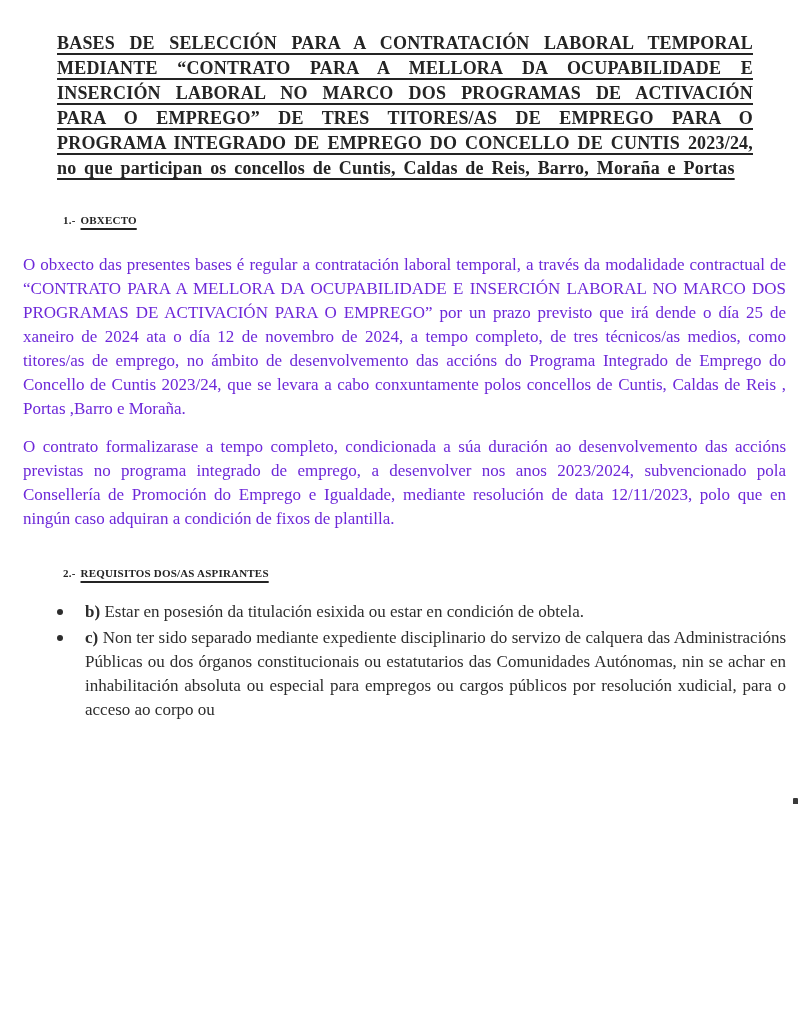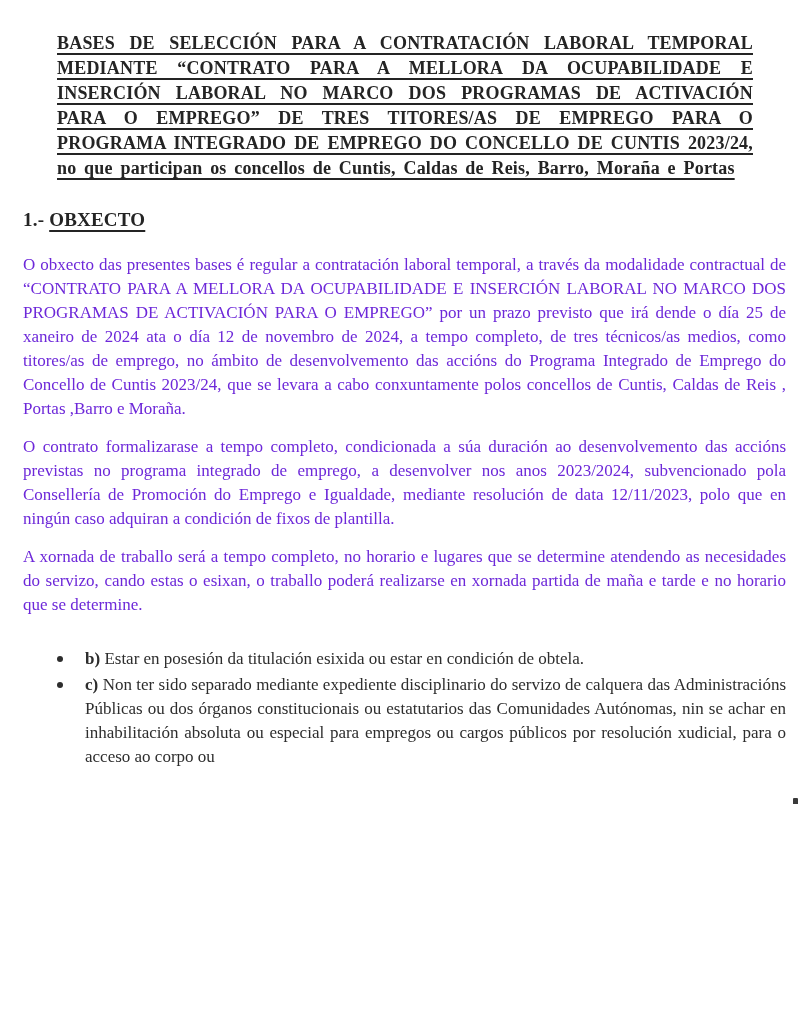--- a/index.html
+++ b/index.html
@@ -24,25 +24,26 @@
     font-weight: bold;
     color: #242424;
     text-align: justify;
     text-decoration: underline;
     text-decoration-thickness: 2px;
     text-underline-offset: 4px;
     letter-spacing: 0.2px;
     word-spacing: 3px;
   }
   .sec-heading {
-    font-size: 19px;
+    font-size: 11px;
     line-height: 24px;
     font-weight: bold;
     color: #242424;
     letter-spacing: 0.2px;
+    margin-left: 40px;
   }
   .sec-heading .sec-title {
     text-decoration: underline;
     text-decoration-thickness: 2px;
     text-underline-offset: 4px;
   }
   .sec-num { margin-right: 5px; }
   .section-1 { margin-top: 27px; }
   .section-2 { margin-top: 30px; }
   .para {
@@ -91,24 +92,26 @@
 
   <section class="section-1">
     <h2 class="sec-heading">
       <span class="sec-num">1.-</span><span class="sec-title">OBXECTO</span>
     </h2>
 
     <p class="para first">O obxecto das presentes bases é regular a contratación laboral temporal, a través da modalidade contractual de “CONTRATO PARA A MELLORA DA OCUPABILIDADE E INSERCIÓN LABORAL NO MARCO DOS PROGRAMAS DE ACTIVACIÓN PARA O EMPREGO” por un prazo previsto que irá dende o día 25 de xaneiro de 2024 ata o día 12 de novembro de 2024, a tempo completo, de tres técnicos/as medios, como titores/as de emprego, no ámbito de desenvolvemento das accións do Programa Integrado de Emprego do Concello de Cuntis 2023/24, que se levara a cabo conxuntamente polos concellos de Cuntis, Caldas de Reis , Portas ,Barro e Moraña.</p>
 
     <p class="para">O contrato formalizarase a tempo completo, condicionada a súa duración ao desenvolvemento das accións previstas no programa integrado de emprego, a desenvolver nos anos 2023/2024, subvencionado pola Consellería de Promoción do Emprego e Igualdade, mediante resolución de data 12/11/2023, polo que en ningún caso adquiran a condición de fixos de plantilla.</p>
 
-    <p class="para">A xornada de traballo será a tempo completo, no horario e lugares que se determine atendendo as necesidades do servizo, cando estas o esixan, o traballo poderá realizarse en xornada partida de maña e tarde e no horario que se determine.</p>
   </section>
 
   <section class="section-2">
+    <h2 class="sec-heading">
+      <span class="sec-num">2.-</span><span class="sec-title">REQUISITOS DOS/AS ASPIRANTES</span>
+    </h2>
 
 
     <ul class="req-list">
       <li>
         <span class="bullet-dot"></span>
         <span class="blabel">b)</span>
         <span>Estar en posesión da titulación esixida ou estar en condición de obtela.</span>
       </li>
       <li>
         <span class="bullet-dot"></span>

